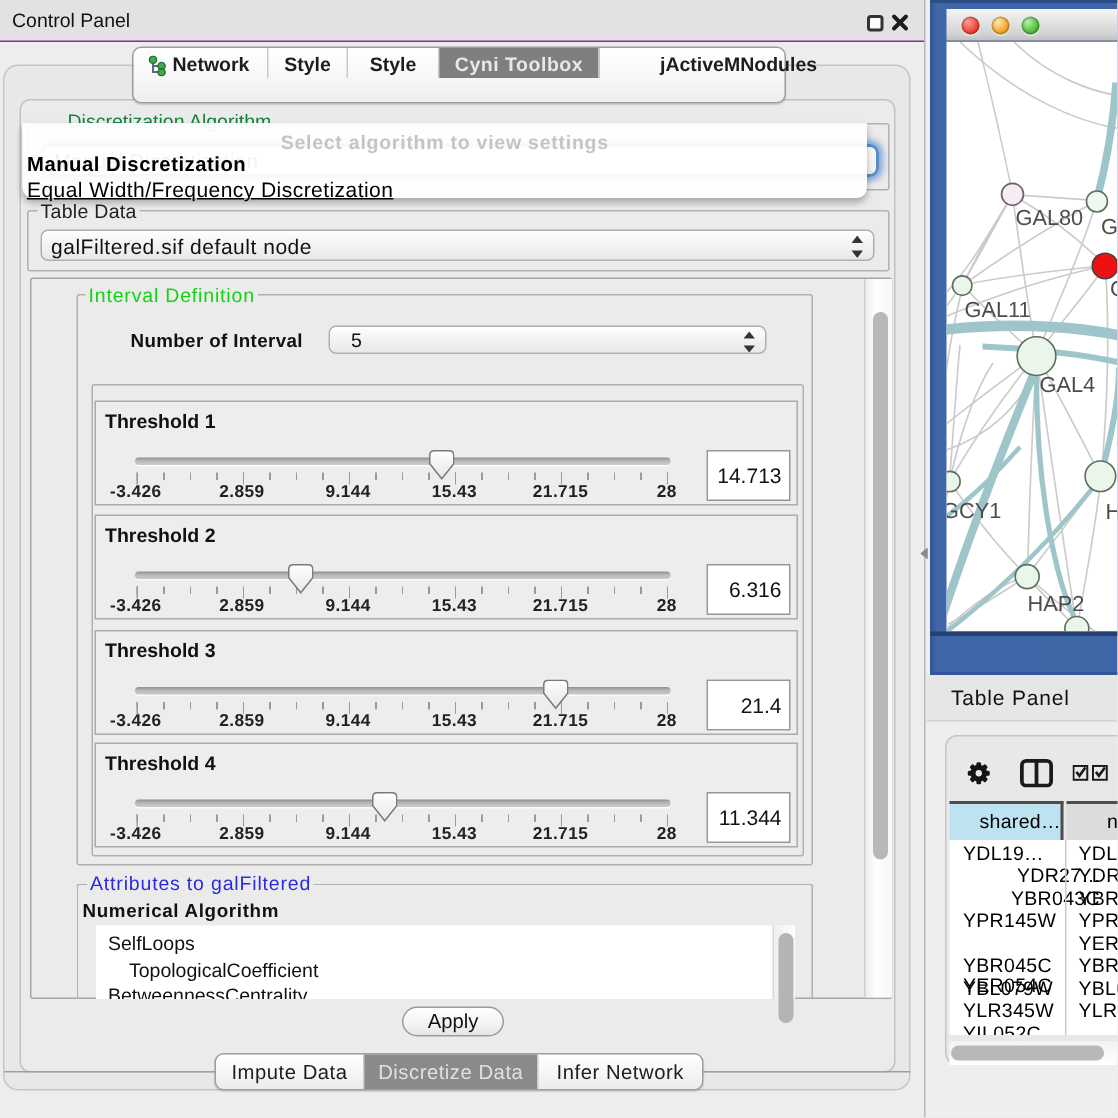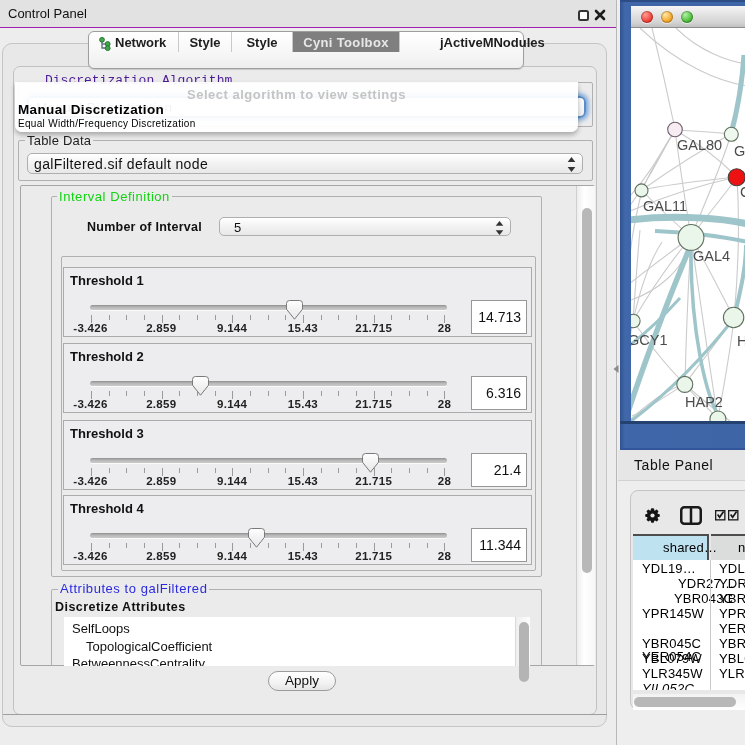--- a/index.html
+++ b/index.html
@@ -53,21 +53,21 @@
 
 #apply { position:absolute; left:268px; top:671px; width:68px; height:20px; background:linear-gradient(#ffffff,#f2f2f2 60%,#e6e6e6); border:1px solid #9b9b9b; border-radius:10px; text-align:center; font-size:13.5px; color:#111; line-height:18px; }
 
 
 .btabs { position:absolute; top:702px; height:25px; background:linear-gradient(#ffffff,#f4f4f4 60%,#ececec); border:1px solid #9e9e9e; font-size:13.5px; letter-spacing:0.35px; color:#1d1d1d; box-shadow:0 1px 1px rgba(0,0,0,.12); }
 
 
 #popup { position:absolute; left:15px; top:82px; width:563px; height:50px; background:rgba(255,255,255,0.95); border-radius:0 0 7px 7px; box-shadow:0 3px 5px rgba(0,0,0,0.28); }
 #popup .hint { position:absolute; top:5px; width:100%; text-align:center; font-size:13px; font-weight:bold; letter-spacing:0.5px; color:#c4c4c4; }
 #popup .it1 { position:absolute; left:3px; top:19.5px; font-size:13.5px; font-weight:bold; letter-spacing:0.35px; color:#000; }
-#popup .it2 { position:absolute; left:3px; top:36px; font-size:10px; letter-spacing:0.3px; color:#000; }
+#popup .it2 { position:absolute; left:3px; top:36px; font-size:14px; letter-spacing:0.3px; color:#000;text-decoration:underline; }
 
 
 #netwin { position:absolute; left:620px; top:0; width:125px; height:450px; background:linear-gradient(90deg,#31538f 0px,#4168aa 5px,#3f66a8 11px,#3e65a6 100%); box-shadow:inset 0 2px 0 #2b4c85, inset 0 -2px 0 #32549a; }
 #net-titlebar { position:absolute; left:11px; top:6px; width:114px; height:22px; background:linear-gradient(#f5f5f5,#d2d2d2 80%,#c0c0c0); border-bottom:1px solid #8d8d8d; }
 .light { position:absolute; top:4.5px; width:12px; height:12px; border-radius:50%; box-shadow:inset 0 0 1px 1px rgba(0,0,0,0.25), 0 1px 1px rgba(255,255,255,0.6); }
 #canvas { position:absolute; left:11px; top:28px; width:114px; height:393px; background:#ffffff; overflow:hidden; }
 #netshadow { position:absolute; left:0px; top:421px; width:125px; height:3px; background:#24416f; }
 #tablepanelbar { position:absolute; left:618px; top:450px; width:127px; height:31px; background:#e7e6e7; border-bottom:1px solid #d2d2d2; }
 #tablepanelbar .t { position:absolute; left:16px; top:7px; font-size:14px; letter-spacing:0.55px; color:#111; }
 #tablebox { position:absolute; left:630px; top:490px; width:130px; height:220px; background:#e9e8e9; border:1px solid #c6c5c6; border-radius:8px 0 0 8px; }
@@ -98,21 +98,21 @@
       </svg>
       <span style="position:absolute;left:26px;">Network</span>
       </div>
     <div class="tabseg" style="left:89px; width:53px;">Style</div>
     <div class="tabseg" style="left:142px; width:61px;">Style</div>
     <div class="tabseg" style="left:203px; width:107px; background:#7f7f7f; color:#e8e8e8; letter-spacing:0.35px;">Cyni Toolbox</div>
     <div class="tabseg" style="left:310px; width:126px;padding-left:40px;">jActiveMNodules</div>
   </div>
 
   <div class="group" style="left:18px; top:82px; width:575px; height:45px;"></div>
-  <div class="gtitle" style="left:43px; top:73px; color:#4c1d95; font-size:13px;font-family:Liberation Mono, monospace;">Discretization Algorithm</div>
+  <div class="gtitle" style="left:43px; top:73px; color:#15803d; font-size:13px;">Discretization Algorithm</div>
   <div class="combo" style="left:27px; top:96px; width:559px; height:22px; box-shadow:0 0 4px 2.5px rgba(95,150,215,.8); border:2.5px solid #5a8cc8; border-radius:6px; background:linear-gradient(#fdfdfd,#f0f0f0);">
     <div style="position:absolute; left:7px; top:1.5px; font-size:13.5px; letter-spacing:0.35px; color:#000;">Manual Discretization</div>
   </div>
 
   <div class="group" style="left:18px; top:140px; width:575px; height:41px;"></div>
   <div class="gtitle" style="left:25px; top:133px; color:#222; background:#ecebec; font-size:13px; letter-spacing:0.2px;">Table Data</div>
   <div class="combo" style="left:27px; top:153px; width:556px; height:21px;">
     <div class="ct" style="left:6px;">galFiltered.sif default node</div>
     <div class="arr" style="top:3px;">
         <svg width="9" height="15" viewBox="0 0 9 15">
@@ -236,36 +236,41 @@
     </linearGradient>
         </defs>
   </svg>
   <div class="vbox">
         <span>11.344</span>
       </div>
 </div>
 
   <div class="group" style="left:51px; top:589px; width:491px; height:77px; border-bottom:none;"></div>
   <div class="gtitle" style="left:58px; top:580.5px; color:#2a2ae0; background:#ecebec; font-size:13px; letter-spacing:0.55px;">Attributes to galFiltered</div>
-  <div style="position:absolute; left:55px; top:600px; font-size:12.5px; font-weight:bold; letter-spacing:0.45px; color:#111;">Discretize Attributes</div>
+  <div style="position:absolute; left:55px; top:600px; font-size:12.5px; font-weight:bold; letter-spacing:0.45px; color:#111;">Numerical Algorithm</div>
   <div id="numlist">
     <div class="li" style="top:4px;">SelfLoops</div>
     <div class="li" style="top:21.5px;margin-left:14px;">TopologicalCoefficient</div>
     <div class="li" style="top:39px;">BetweennessCentrality</div>
   </div>
   <div id="listsb">
       <div class="th"></div>
     </div>
   <div id="vsb">
       <div class="th"></div>
     </div>
 
   <div id="apply">Apply</div>
 
   <div style="position:absolute; left:3px; top:714px; width:604px; height:1px; background:#9e9e9e;"></div>
+  <div class="btabs" style="left:143px; width:326px; border-radius:6px;">
+    <div class="tabseg" style="left:0; width:98px; border-left:none; line-height:23px; height:23px;">Impute Data</div>
+    <div class="tabseg" style="left:98px; width:116px; background:#8b8a8b; color:#e0e0e0; line-height:23px; height:23px;">Discretize Data</div>
+    <div class="tabseg" style="left:214px; width:110px; line-height:23px; height:23px;">Infer Network</div>
+  </div>
 
   <div id="popup">
     <div class="hint">Select algorithm to view settings</div>
     <div class="it1">Manual Discretization</div>
     <div class="it2">Equal Width/Frequency Discretization</div>
   </div>
 </div>
 
 <svg style="position:absolute;left:613px;top:365px" width="6" height="8" viewBox="0 0 6 8">
     <path d="M5.5 0 L0.5 4 L5.5 8 Z" fill="#8a8a8a"></path>
@@ -378,33 +383,33 @@
     <g stroke="#1a1a1a" stroke-width="1.3" fill="none">
       <rect x="0.65" y="0.65" width="9.2" height="9.2"></rect>
         <path d="M2.6 4.6 l2 2.6 4-5.6" stroke-width="1.7"></path>
       <rect x="13.65" y="0.65" width="9.2" height="9.2"></rect>
         <path d="M15.6 4.6 l2 2.6 4-5.6" stroke-width="1.7"></path>
     </g>
   </svg>
 
   <div style="position:absolute; left:2px; top:43px; width:76px; height:26px; background:#bfe2f0; border-top:2px solid #4d4d4d; border-right:2px solid #4d4d4d;"></div>
   <div style="position:absolute; left:80px; top:43px; width:50px; height:26px; background:#dbdcdc; border-top:2px solid #4d4d4d;"></div>
-  <div class="trow" style="left:22px; top:49px;margin-left:10px;">shared…</div>
+  <div class="trow" style="left:22px; top:49px;">shared…</div>
   <div class="trow" style="left:107px; top:49px;">na</div>
 
   <div style="position:absolute; left:2px; top:69px; width:128px; height:130px; background:#fff; overflow:hidden;">
     <div class="trow" style="left:9px; top:1px;">YDL19…</div>
     <div class="trow" style="left:9px; top:16px;margin-left:36px;">YDR27…</div>
     <div class="trow" style="left:9px; top:31px;margin-left:32px;">YBR043C</div>
     <div class="trow" style="left:9px; top:46px;">YPR145W</div>
     <div class="trow" style="left:9px; top:61px;margin-top:28px;">YER054C</div>
     <div class="trow" style="left:9px; top:76px;">YBR045C</div>
     <div class="trow" style="left:9px; top:91px;">YBL079W</div>
     <div class="trow" style="left:9px; top:106px;">YLR345W</div>
-    <div class="trow" style="left:9px; top:121px;font-style:italic;">YIL052C</div>
+    <div class="trow" style="left:9px; top:121px;">YIL052C</div>
     <div class="trow" style="left:86px; top:1px;">YDL19</div>
     <div class="trow" style="left:86px; top:16px;">YDR27</div>
     <div class="trow" style="left:86px; top:31px;">YBR04</div>
     <div class="trow" style="left:86px; top:46px;">YPR14</div>
     <div class="trow" style="left:86px; top:61px;">YER05</div>
     <div class="trow" style="left:86px; top:76px;">YBR04</div>
     <div class="trow" style="left:86px; top:91px;">YBL07</div>
     <div class="trow" style="left:86px; top:106px;">YLR34</div>
     <div style="position:absolute; left:77px; top:0; width:1px; height:130px; background:#c9c9c9;"></div>
   </div>

